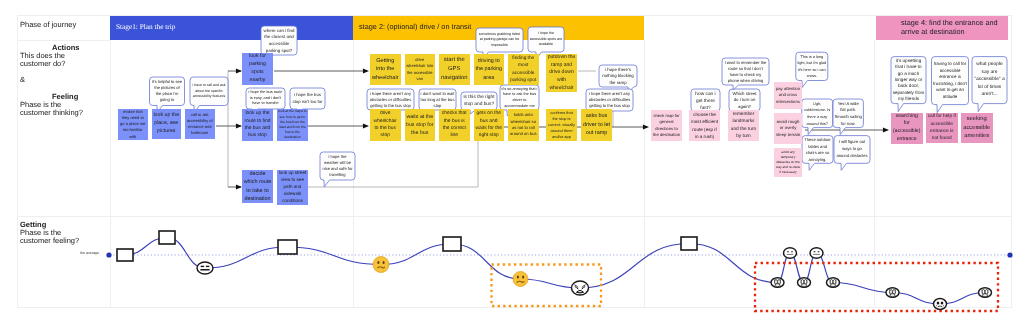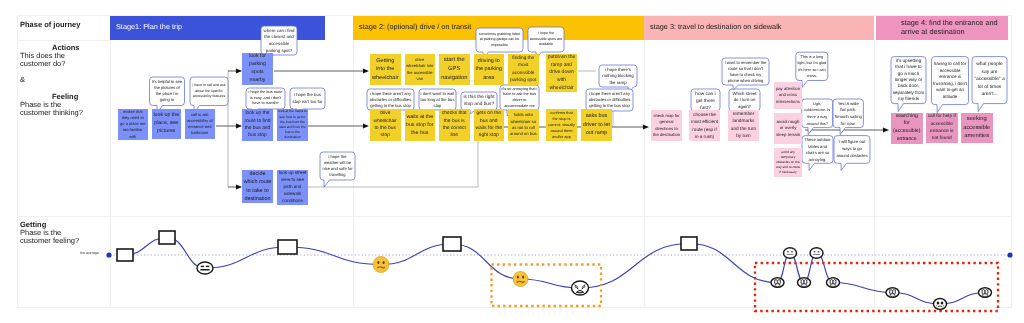--- a/index.html
+++ b/index.html
@@ -1,21 +1,21 @@
 <!DOCTYPE html>
 <html><head>
 <meta charset="utf-8">
 <style>
   html,body{margin:0;padding:0;}
   body{width:1024px;height:323px;background:#ffffff;font-family:"Liberation Sans",sans-serif;overflow:hidden;-webkit-font-smoothing:antialiased;text-rendering:geometricPrecision;}
   #stage{position:absolute;left:0;top:0;width:1024px;height:323px;}
   .frame{position:absolute;left:17px;top:15px;width:995px;height:293px;border:1px solid #edeff1;box-sizing:border-box;background:#fff;}
   .vline{position:absolute;width:1px;background:#edeff1;}
   .hline{position:absolute;height:1px;background:#edeff1;}
-  .phase-hdr{position:absolute;left:20px;top:20px;font-size:7.5px;font-weight:bold;color:#202124;}
+  .phase-hdr{position:absolute;left:20px;top:20px;font-size:7.5px;font-weight:normal;color:#202124;}
   .act-blk{position:absolute;left:20px;top:43.5px;font-size:7.5px;color:#202124;line-height:8.2px;width:74px;}
   .act-blk b{font-weight:bold;margin-left:32px;}
   .feel-blk{position:absolute;left:20px;top:221px;font-size:7.5px;color:#202124;line-height:8.2px;width:74px;}
   .feel-blk b{font-weight:bold;}
   .avg{position:absolute;left:80px;top:251px;font-size:3.6px;color:#3c3c3c;}
   .sthdr{position:absolute;top:16px;height:23.5px;font-size:7.3px;display:flex;align-items:center;padding:0 8px 0 6px;box-sizing:border-box;line-height:8.7px;color:#202124;}
   .note{position:absolute;box-sizing:border-box;display:table;text-align:center;color:#1b1b1b;padding:0 1px;overflow:hidden;}
   .note>span,.bub>span{display:table-cell;vertical-align:middle;}
   .bub{position:absolute;box-sizing:border-box;display:table;text-align:center;color:#1b1b1b;padding:1.5px;}
   svg.ov{position:absolute;left:0;top:0;width:1024px;height:323px;overflow:visible;}
@@ -43,23 +43,22 @@
     <span>&amp;</span><br><br>
     <b>Feeling</b><br>
     <span>Phase is the customer thinking?</span>
   </div>
   <div class="feel-blk">
     <b>Getting</b><br>
     <span>Phase is the customer feeling?</span>
   </div>
   <div class="avg">the average</div>
 
-  <div class="sthdr" style="left:110px;width:215px;background:#3b53d8;color:#ffffff;">Stage1: Plan the trip</div>
+  <div class="sthdr" style="left:110px;width:243px;background:#3b53d8;color:#ffffff;font-family:Liberation Serif, serif;">Stage1: Plan the trip</div>
   <div class="sthdr" style="left:353px;width:291px;background:#fcc100;">stage 2: (optional) drive / on transit</div>
-  <div class="sthdr" style="left:644px;width:230px;background:#fbb4b4;">stage 3: travel to destination on sidewalk</div>
   <div class="sthdr" style="left:876px;width:132px;background:#ef93bf;padding-left:25px;">stage 4: find the entrance and arrive at destination</div>
 
   <svg class="ov" viewBox="0 0 1024 323">
     <line x1="228" y1="71" x2="228" y2="187" stroke="#b8b8b8" stroke-width="1.0"></line>
     <line x1="228" y1="71" x2="241" y2="71" stroke="#4a4a4a" stroke-width="0.9"></line>
     <path d="M242 71 L235.92 68.504 L235.92 73.496 Z" fill="#111"></path>
     <line x1="216" y1="126" x2="241" y2="126" stroke="#4a4a4a" stroke-width="0.9"></line>
     <path d="M242 126 L235.92 123.504 L235.92 128.496 Z" fill="#111"></path>
     <line x1="228" y1="187" x2="241" y2="187" stroke="#4a4a4a" stroke-width="0.9"></line>
     <path d="M242 187 L235.92 184.504 L235.92 189.496 Z" fill="#111"></path>

